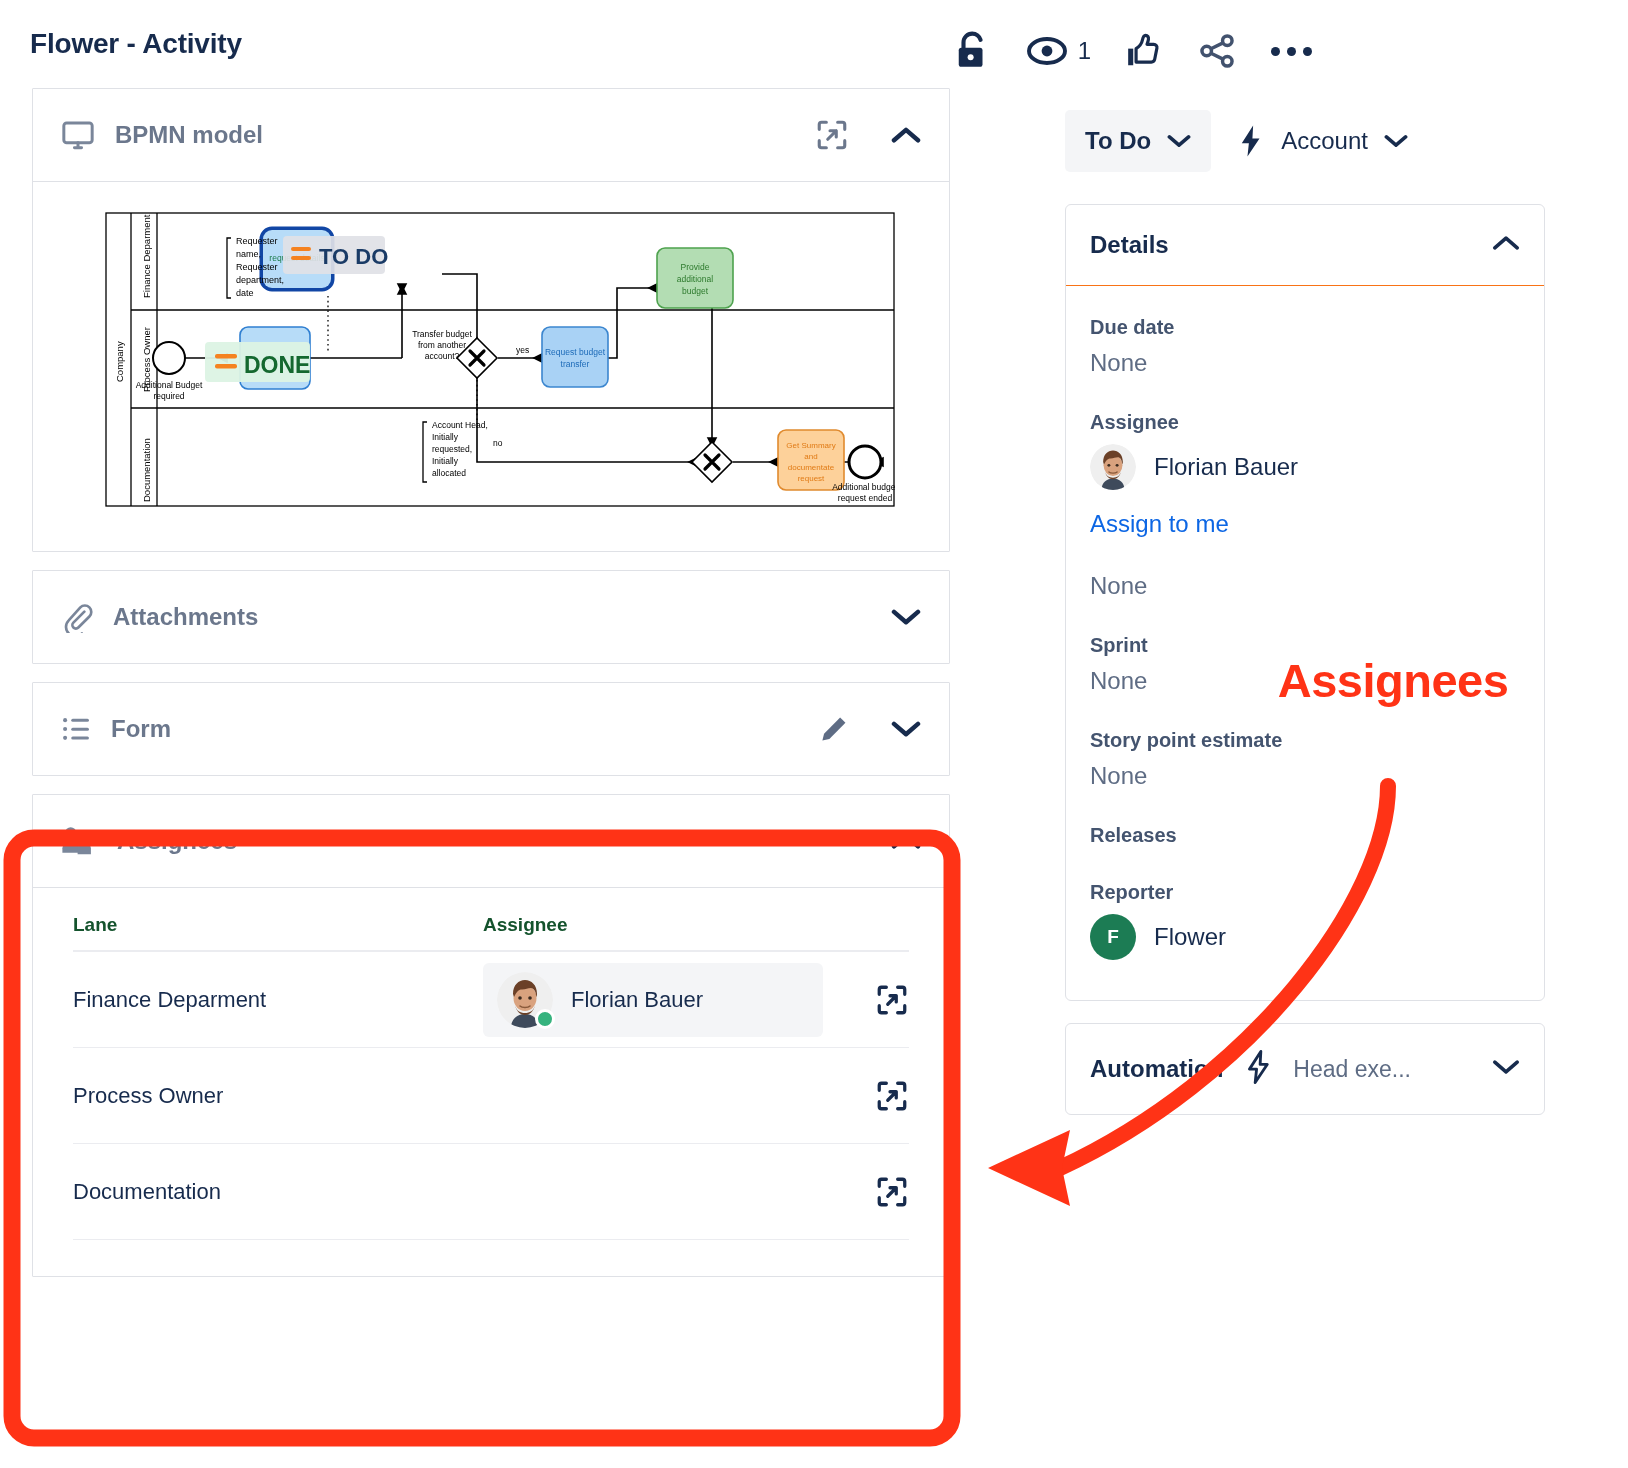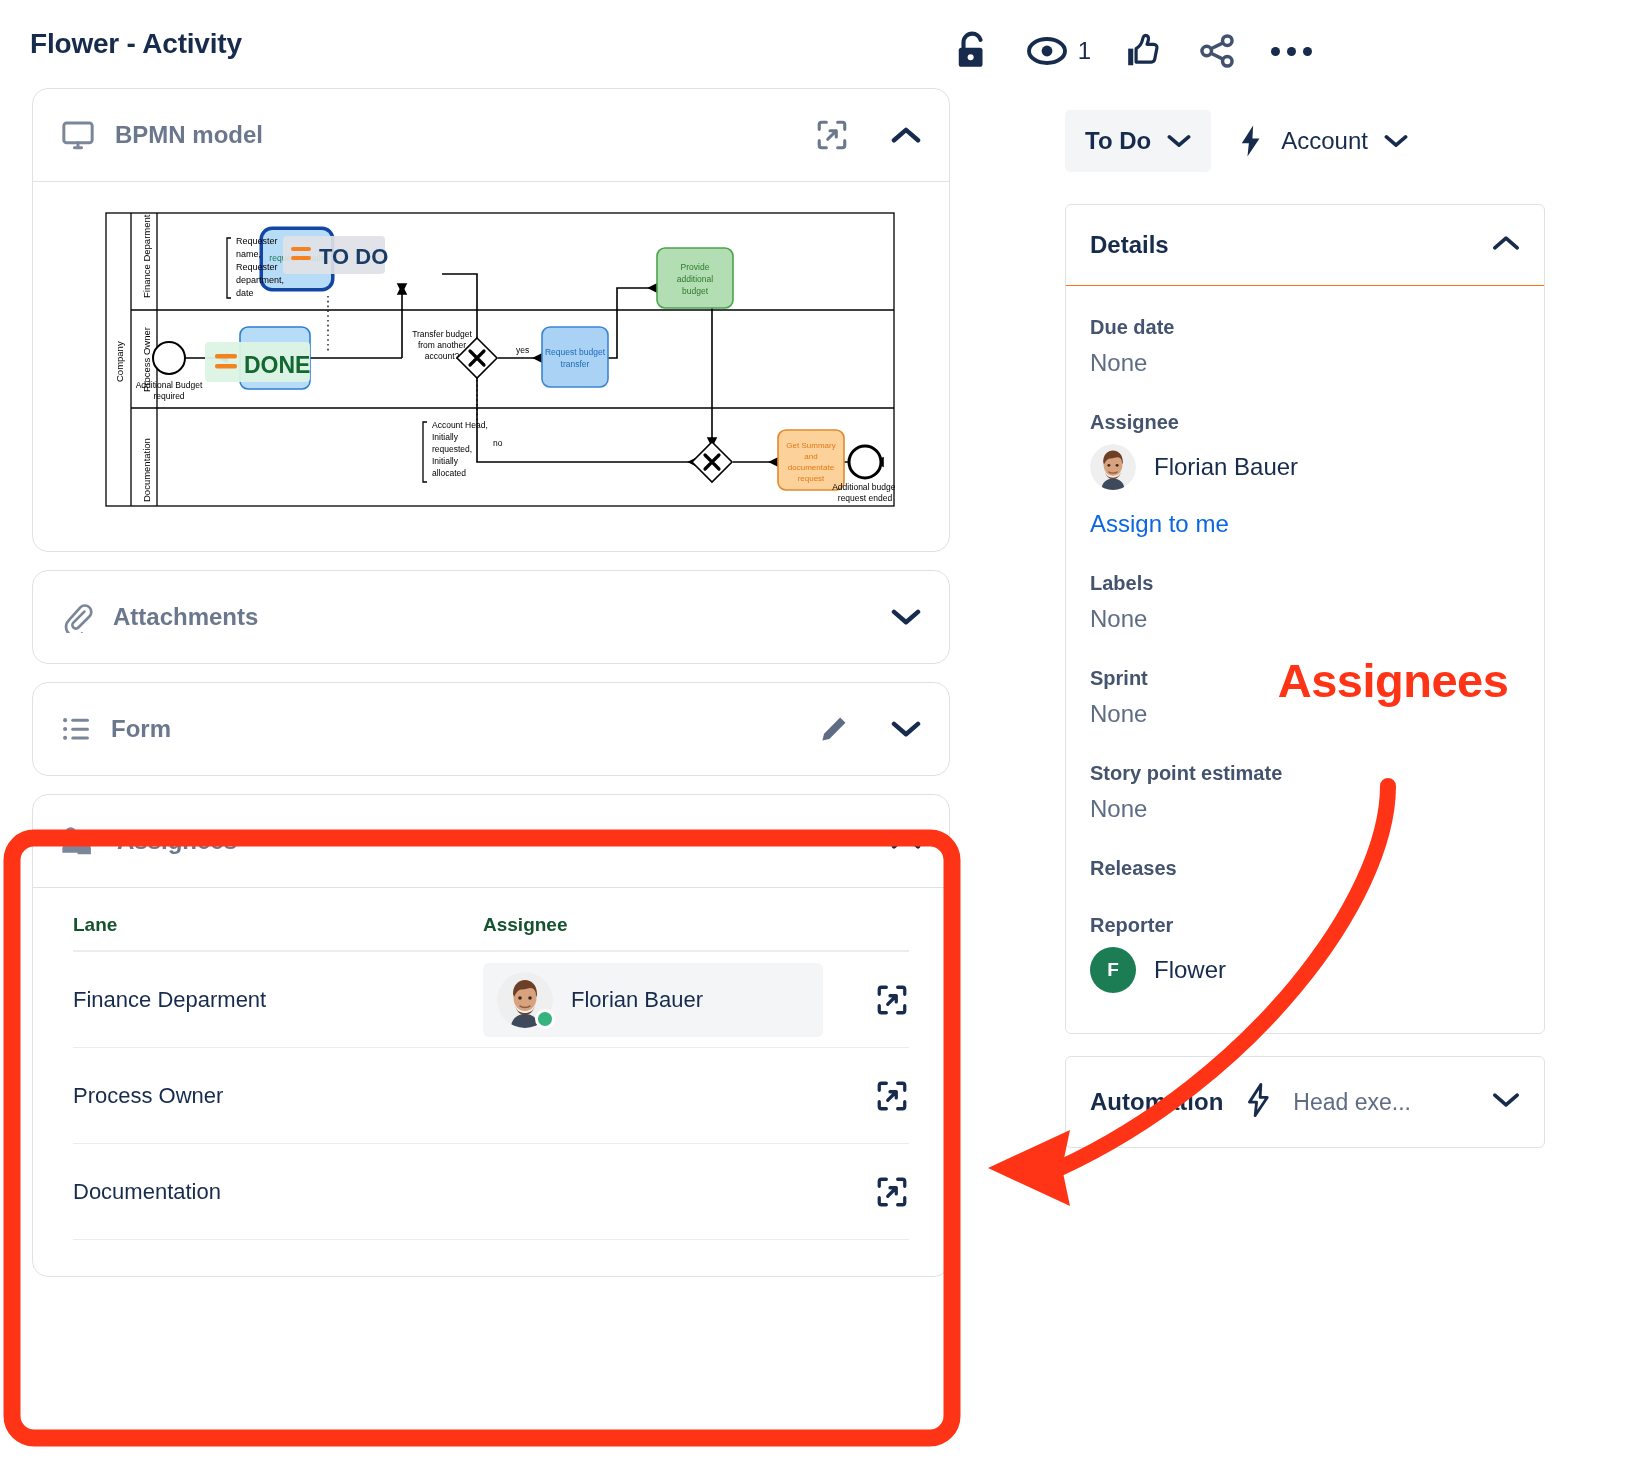--- a/index.html
+++ b/index.html
@@ -24,21 +24,21 @@
   .hdr-ico { display:flex; align-items:center; gap:10px; color:#172B4D; }
   .hdr-ico svg { display:block; }
   .watch-count { font-size:24px; font-weight:400; color:#172B4D; }
   .dots { display:flex; gap:7px; align-items:center; }
   .dots i { width:9px; height:9px; border-radius:50%; background:#172B4D; display:block; }
 
   
   .left-col { position:absolute; left:32px; top:88px; width:918px; }
 
   .card {
-    background:#fff; border:1px solid #DFE1E6; border-radius:16px;
+    background:#fff; border:1px solid #DFE1E6; border-radius:1px;
     margin-bottom:18px;
   }
   .card-head {
     height:92px; display:flex; align-items:center; padding:0 28px;
   }
   .card-head .title {
     font-size:24px; font-weight:700; color:#6B778C; margin-left:20px;
   }
   .card-head .spacer { flex:1; }
   .card-head .hicon { color:#6B778C; display:flex; align-items:center; }
@@ -500,21 +500,20 @@
                   <path d="M23 34c2 2 8 2 10 0" stroke="#8A5A3B" stroke-width="1.6" fill="none" stroke-linecap="round"></path>
                 </svg>
               </span>
             </span>
             <span class="nm">Florian Bauer</span>
           </div>
           <div class="assign-link">Assign to me</div>
         </div>
 
         <div class="fld">
-          <div class="lbl">Labels</div>
           <div class="val">None</div>
         </div>
 
         <div class="fld">
           <div class="lbl">Sprint</div>
           <div class="val">None</div>
         </div>
 
         <div class="fld">
           <div class="lbl">Story point estimate</div>

